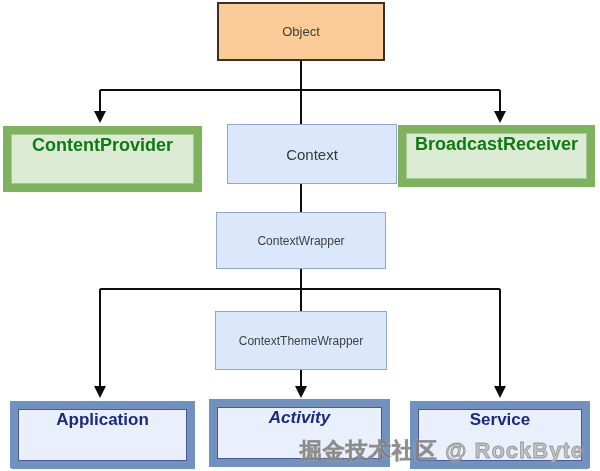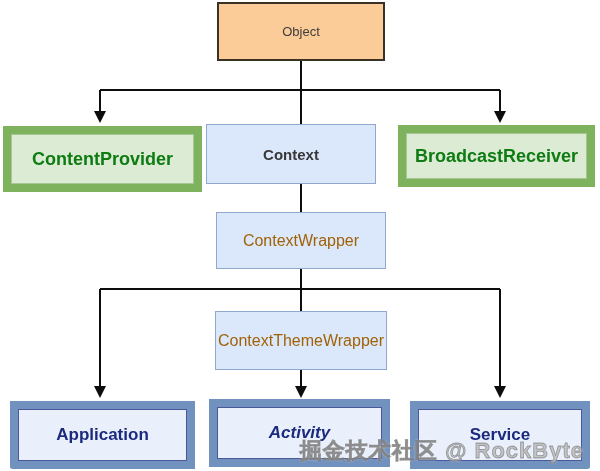--- a/index.html
+++ b/index.html
@@ -34,38 +34,37 @@
     left: 217px; top: 2px; width: 168px; height: 59px;
     background: #FBCB98;
     border: 2px solid #3A3226;
     color: #3D3D3D;
     font-size: 13px;
   }
   
   .node--blue {
     background: #DBE8FB;
     border: 1px solid #8FA8CC;
-    color: #a16207;
-    font-size: 16px;
+    color: #404040;
+    font-size: 12px;
   }
-  .node--context { left: 206px; top: 124px; width: 170px; height: 60px; font-weight: bold; font-size: 15px; color: #383838; }
+  .node--context { left: 227px; top: 124px; width: 170px; height: 60px; font-weight: normal; font-size: 15px; color: #383838; }
   .node--contextwrapper { left: 216px; top: 212px; width: 170px; height: 57px; }
   .node--contextthemewrapper { left: 215px; top: 311px; width: 172px; height: 59px; }
   
   .frame {
     position: absolute;
     box-sizing: border-box;
     padding: 8px;
     z-index: 2;
   }
   .frame__inner {
     width: 100%; height: 100%;
     box-sizing: border-box;
     display: flex;
-    align-items: center;
     justify-content: center;
     font-weight: bold;
   }
   .frame--green { background: #7EB25C; }
   .frame--green .frame__inner {
     background: #DCEBD3;
     border: 1px solid #A6C793;
     color: #0F7B13;
     font-size: 18px;
   }

